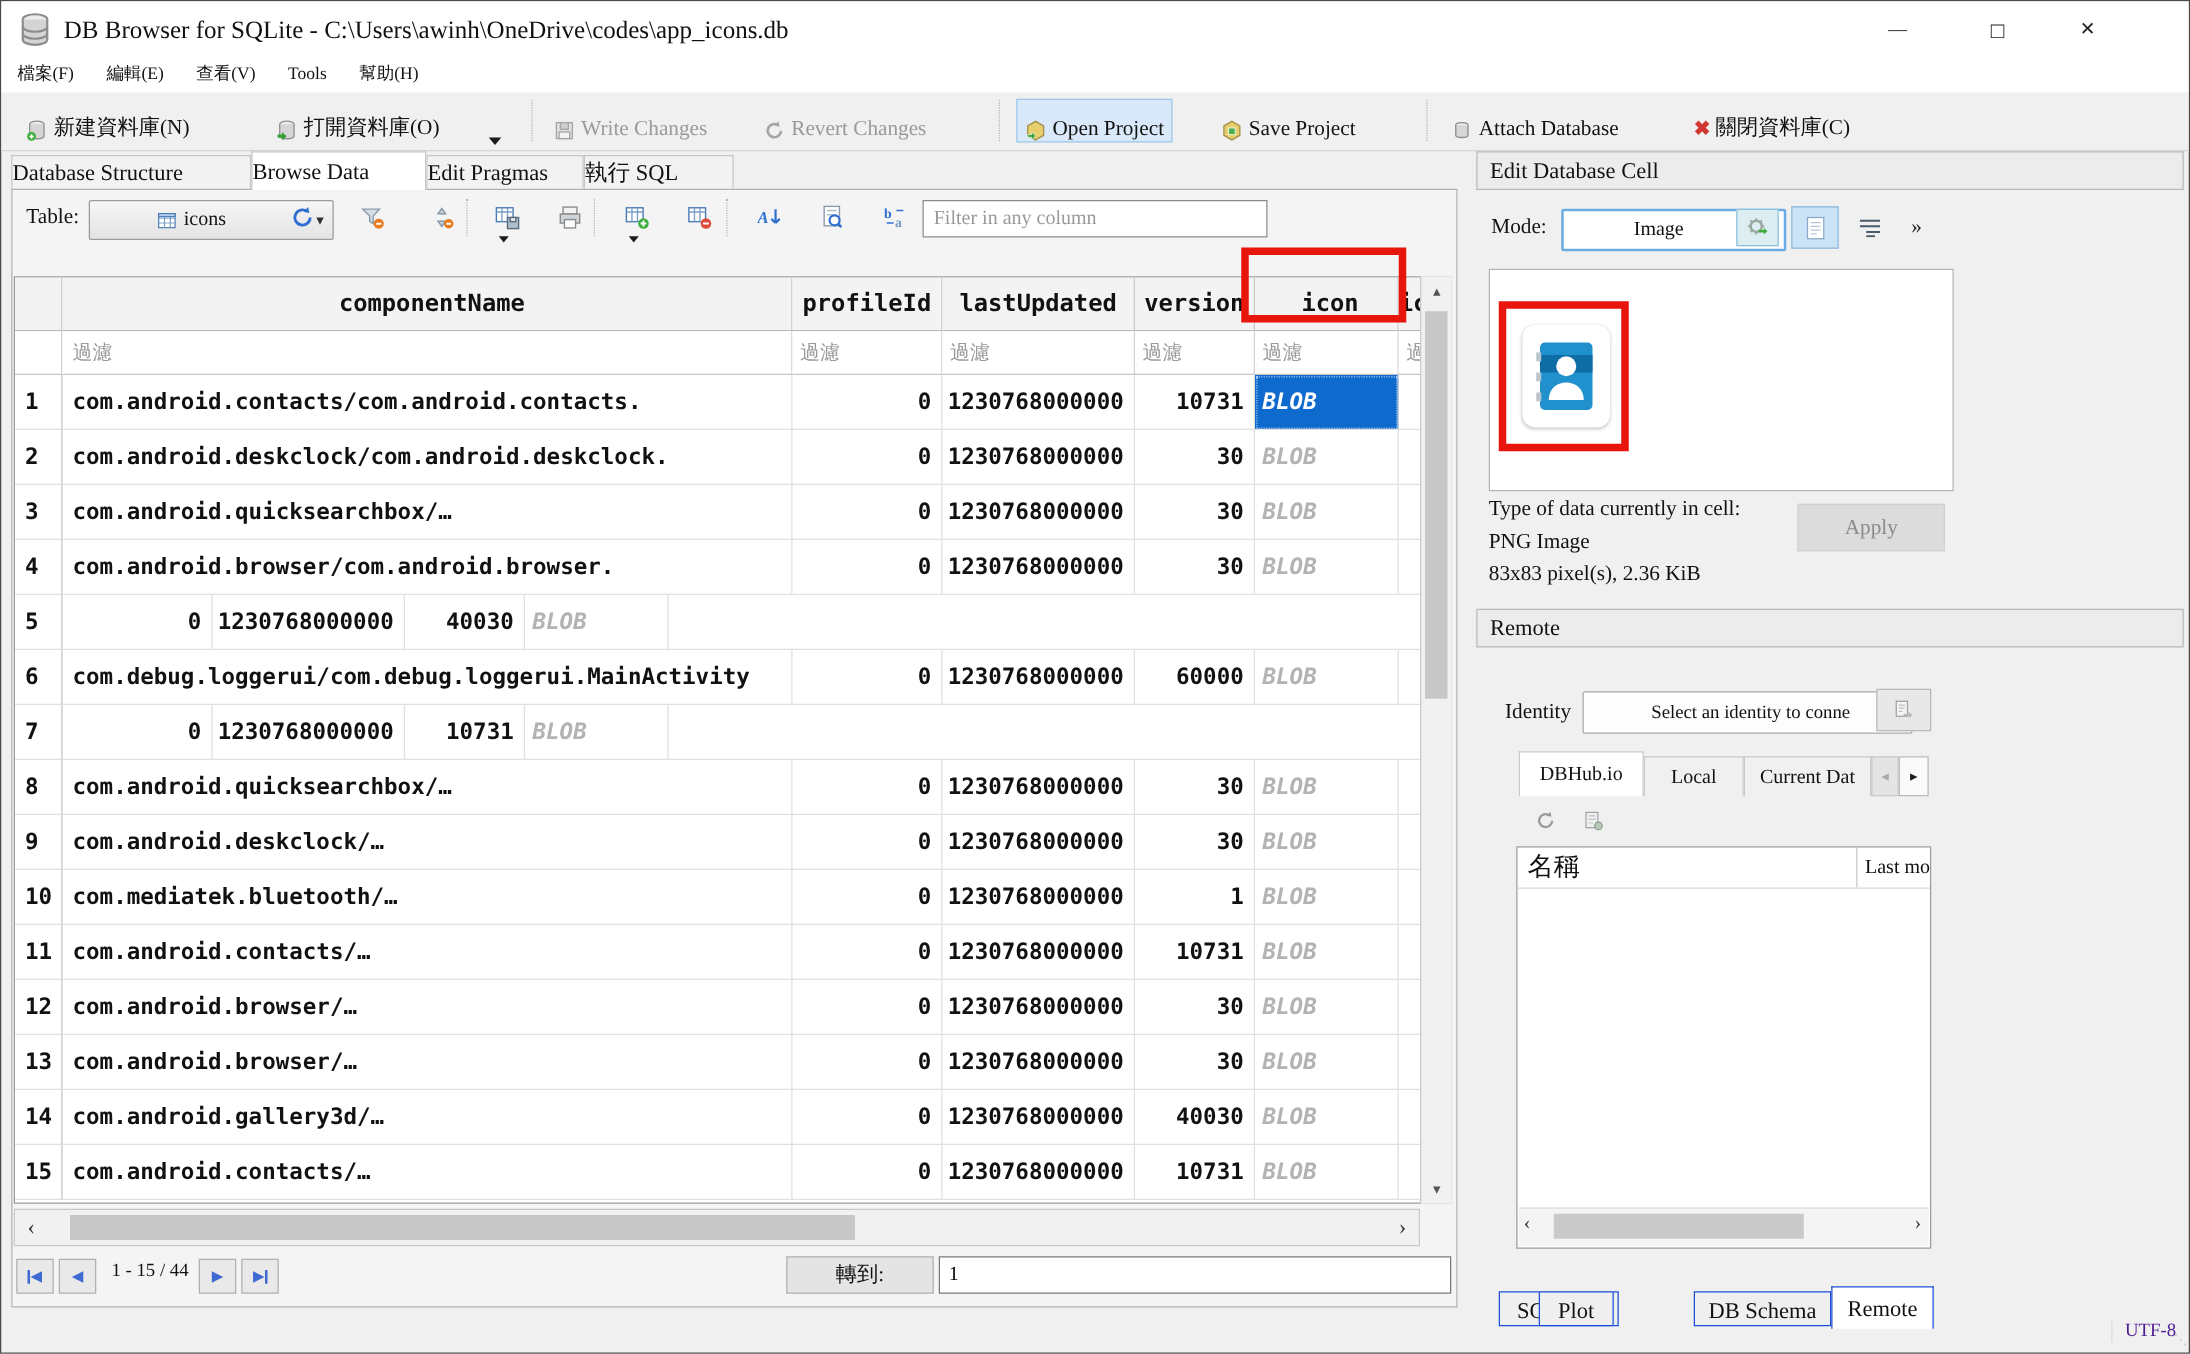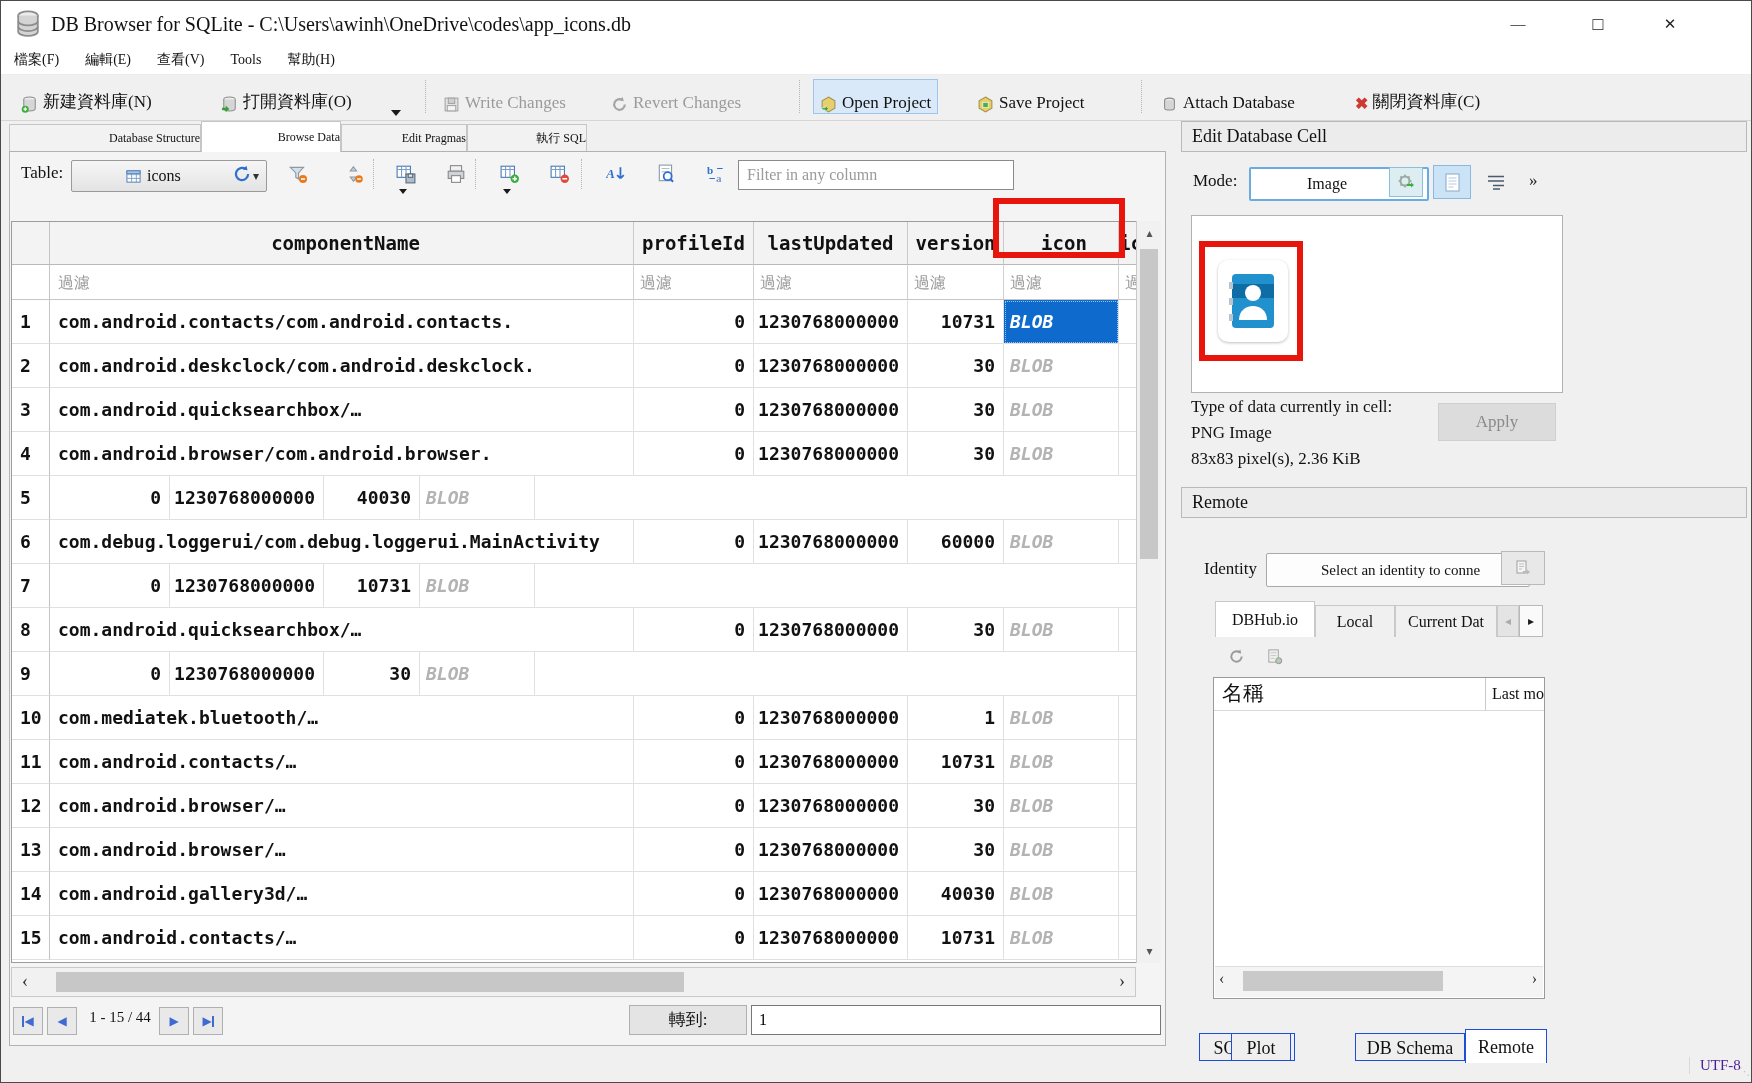--- a/index.html
+++ b/index.html
@@ -17,21 +17,21 @@
   
   .toolbar{left:0;top:74px;width:1750px;height:45px;background:#f0f0f0;border-bottom:1px solid #d5d5d5;}
   .tbtn{top:5px;height:33px;display:flex;align-items:flex-end;font-size:17px;padding:0 6px;white-space:nowrap;}
   .tbtn .ig{margin-right:5px;flex:0 0 auto;display:inline-flex;}
   .tbtn.active{background:#d9e9f9;border:1px solid #9ec6ea;top:4px;}
   .tbtn.dis{color:#9a9a9a;}
   .vsep{top:5px;height:33px;border-left:1px dotted #b5b5b5;width:0;}
   .caret{width:0;height:0;border-left:5px solid transparent;border-right:5px solid transparent;border-top:6px solid #1a1a1a;}
   .redx{color:#cf3730;font-weight:bold;font-size:16px;margin-right:4px;}
   
-  .mtab{top:123px;height:27px;line-height:27px;text-align:right;font-size:12px;background:#f2f2f2;border:1px solid #c6c6c6;border-bottom:none;box-sizing:border-box;}
+  .mtab{top:123px;height:27px;line-height:27px;text-align:left;font-size:18px;background:#f2f2f2;border:1px solid #c6c6c6;border-bottom:none;box-sizing:border-box;}
   .mtab.active{top:120px;height:31px;line-height:31px;background:#fff;z-index:3;}
   
   .content{left:8px;top:150px;width:1157px;height:895px;background:#f4f4f4;border:1px solid #b2b2b2;box-sizing:border-box;}
   .lbl{font-size:17px;white-space:nowrap;}
   .combo{background:linear-gradient(#f6f6f6,#e3e3e3);border:1px solid #9a9a9a;border-radius:2px;display:flex;align-items:center;font-size:16px;padding-left:48px;}
   .combo .arr{margin-left:auto;padding:0 7px;color:#333;font-size:12px;}
   .ibtn{width:26px;height:26px;display:flex;align-items:center;justify-content:center;}
   .filterin{border:1px solid #8a8a8a;font-size:16px;font-family:"Liberation Serif","DejaVu Serif",serif;padding:0 8px;box-sizing:border-box;background:#fff;}
   .filterin::placeholder{color:#9a9a9a;}
   
@@ -369,20 +369,21 @@
           <div class="gcell c-num">8</div>
           <div class="gcell c-name">com.android.quicksearchbox/…</div>
           <div class="gcell c-pid rnum">0</div>
           <div class="gcell c-upd rnum">1230768000000</div>
           <div class="gcell c-ver rnum">30</div>
           <div class="gcell c-icon blob">BLOB</div>
           <div class="gcell c-extra"></div>
         </div>
         <div class="grow">
           <div class="gcell c-num">9</div>
+          <div class="gcell c-name">com.android.deskclock/…</div>
           <div class="gcell c-pid rnum">0</div>
           <div class="gcell c-upd rnum">1230768000000</div>
           <div class="gcell c-ver rnum">30</div>
           <div class="gcell c-icon blob">BLOB</div>
           <div class="gcell c-extra"></div>
         </div>
         <div class="grow">
           <div class="gcell c-num">10</div>
           <div class="gcell c-name">com.mediatek.bluetooth/…</div>
           <div class="gcell c-pid rnum">0</div>

